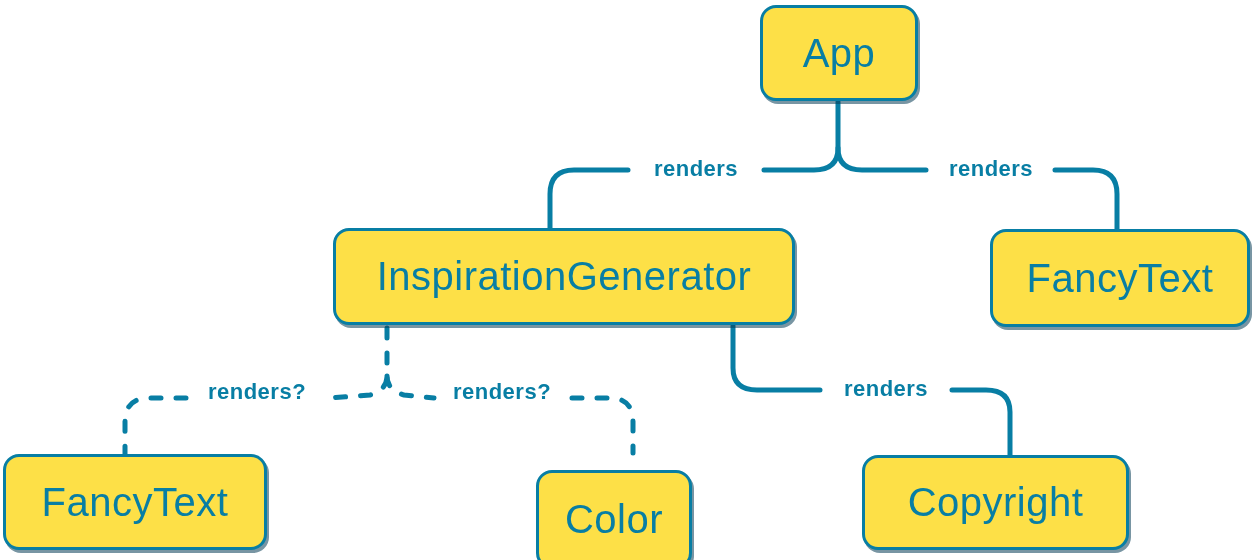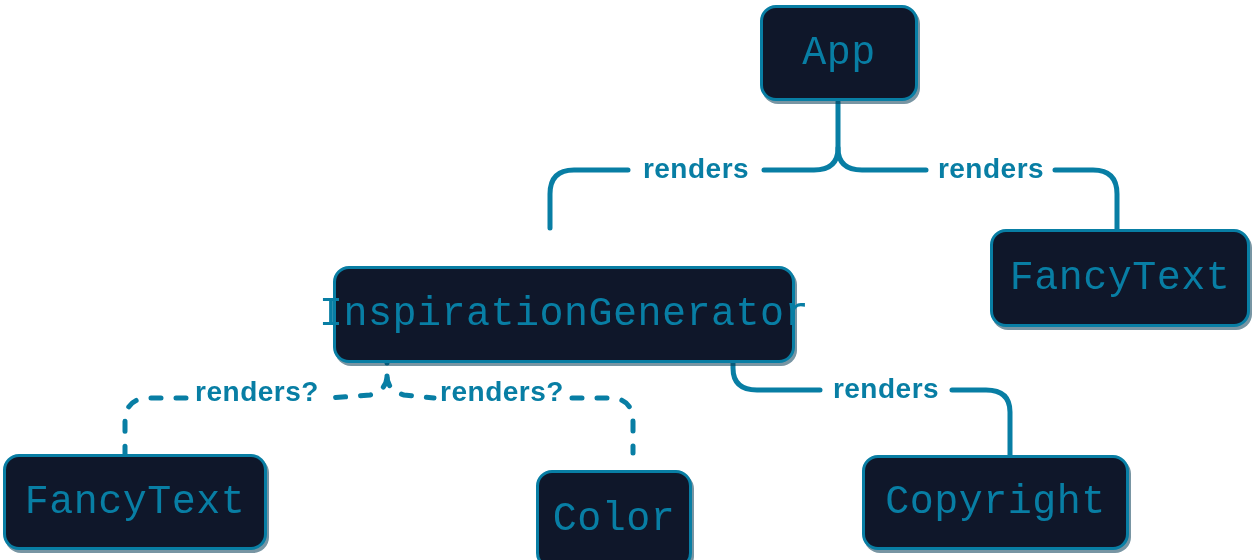--- a/index.html
+++ b/index.html
@@ -26,39 +26,38 @@
     stroke:var(--accent);
     stroke-width:5;
     stroke-linecap:round;
   }
   .edges path.dashed{
     stroke-dasharray:10 15;
   }
   .node{
     position:absolute;
     box-sizing:border-box;
-    background:#0f172a;
+    background:#fde047;
     border:3px solid var(--accent);
     border-radius:16px;
     box-shadow:2px 3px 0 0 var(--shadow);
     display:flex;
     align-items:center;
     justify-content:center;
     color:var(--accent);
     font-size:40px;
     font-weight:400;
     letter-spacing:0.5px;
     white-space:nowrap;
-    font-family:Liberation Mono, monospace;
   }
   .edge-label{
     position:absolute;
     transform:translate(-50%,-50%);
     color:var(--accent);
-    font-size:28px;
+    font-size:22px;
     font-weight:700;
     letter-spacing:0.5px;
     white-space:nowrap;
   }
 </style>
 </head>
 <body>
 
 <div class="canvas">
 
@@ -81,21 +80,21 @@
   </svg>
 
   <div class="edge-label" style="left:696px;top:169px;">renders</div>
   <div class="edge-label" style="left:991px;top:169px;">renders</div>
   <div class="edge-label" style="left:886px;top:389px;">renders</div>
   <div class="edge-label" style="left:257px;top:392px;">renders?</div>
   <div class="edge-label" style="left:502px;top:392px;">renders?</div>
 
   <div class="node" style="left:760px;top:5px;width:158px;height:96px;">App</div>
 
-  <div class="node" style="left:333px;top:228px;width:462px;height:97px;margin-top:38px;">InspirationGenerator</div>
+  <div class="node" style="left:333px;top:228px;width:462px;height:97px;">InspirationGenerator</div>
 
   <div class="node" style="left:990px;top:229px;width:260px;height:98px;">FancyText</div>
 
   <div class="node" style="left:3px;top:454px;width:264px;height:96px;">FancyText</div>
 
   <div class="node" style="left:536px;top:470px;width:156px;height:99px;">Color</div>
 
   <div class="node" style="left:862px;top:455px;width:267px;height:95px;">Copyright</div>
 
 </div>

